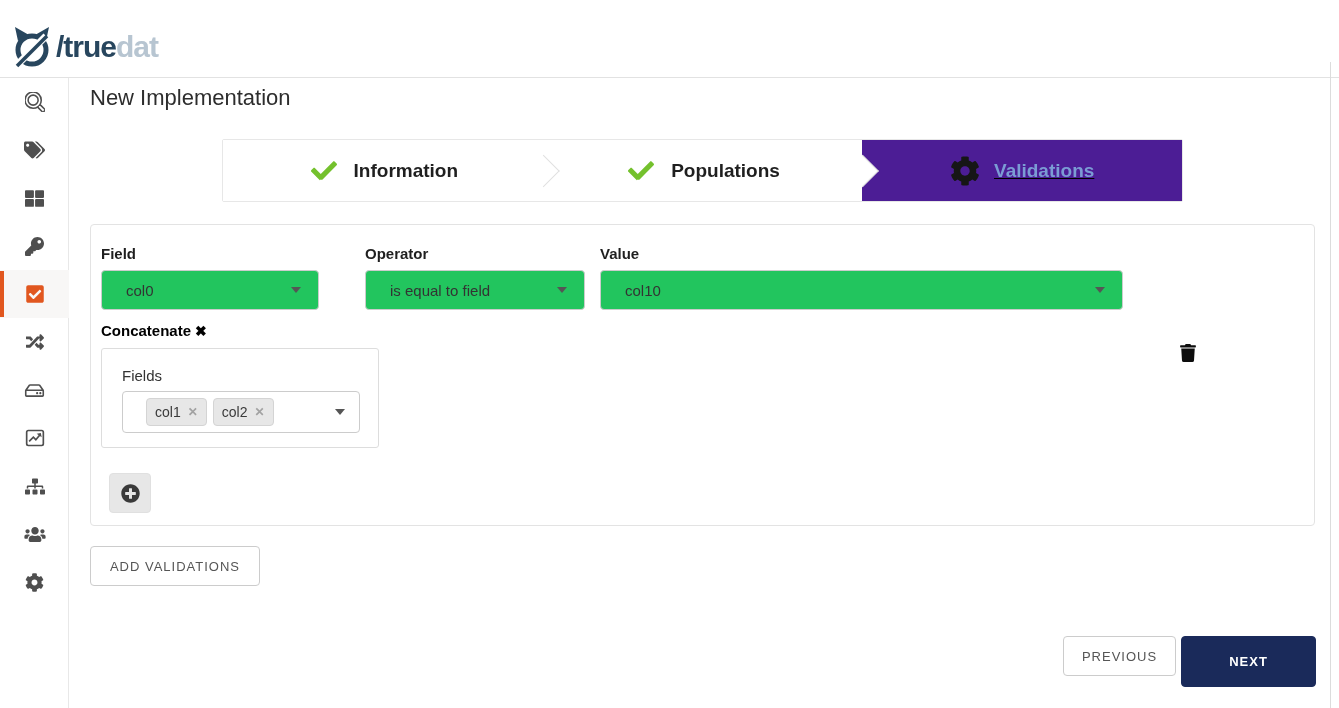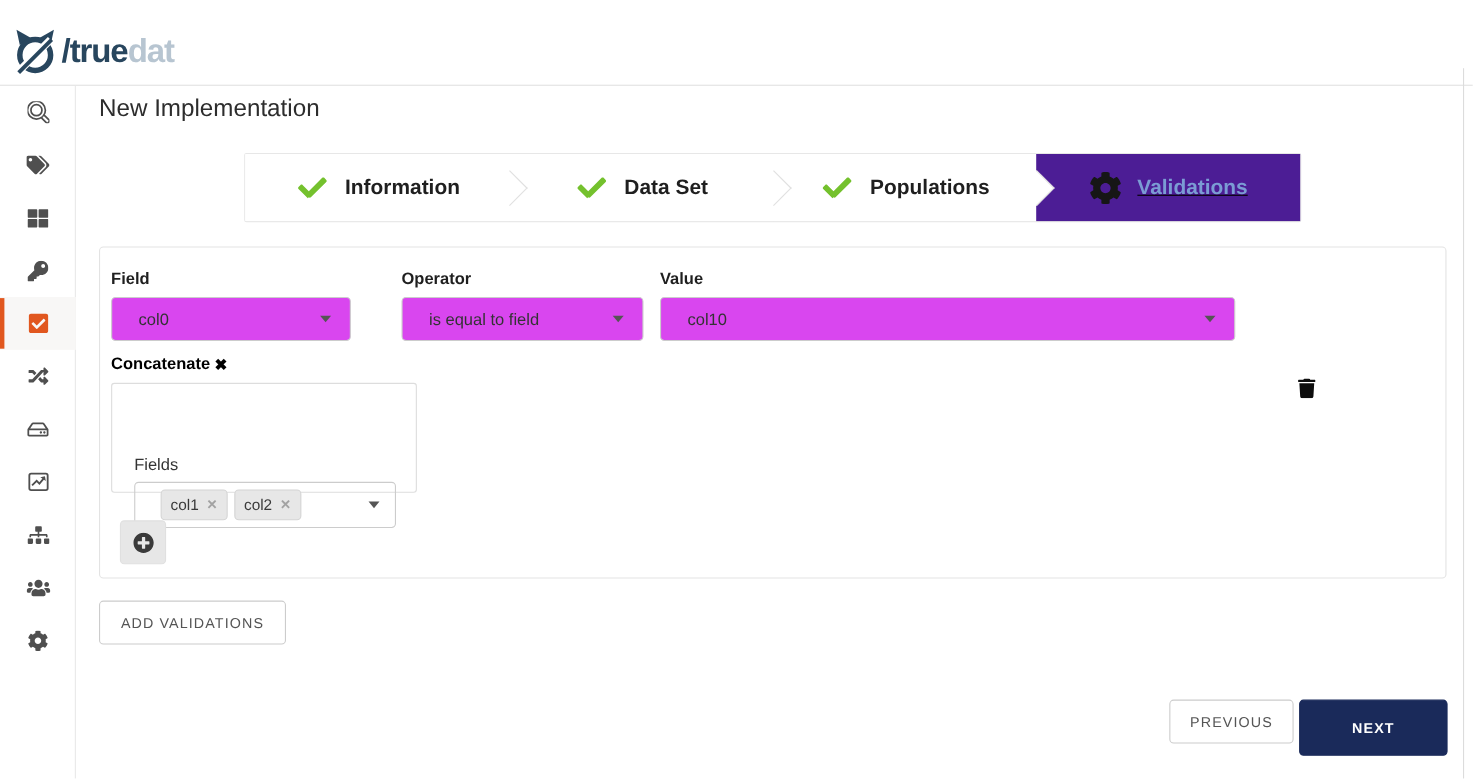--- a/index.html
+++ b/index.html
@@ -37,30 +37,30 @@
   .step svg { position:relative; z-index:3; }
 
   
   .card { position:relative; margin:22px 0 0 21px; width:1225px; height:302px; border:1px solid #e3e3e3; border-radius:4px; background:#fff; }
   .form-row { display:flex; padding:20px 0 0 10px; }
   .fgroup { display:flex; flex-direction:column; }
   .fgroup-field { width:218px; }
   .fgroup-operator { width:220px; margin-left:46px; }
   .fgroup-value { width:523px; margin-left:15px; }
   .flabel { font-size:15px; font-weight:700; color:#1f1f1f; margin-bottom:8px; }
-  .select { position:relative; height:40px; border:1px solid #ccc; border-radius:4px; background:#d946ef; display:flex; align-items:center; padding-left:24px; cursor:pointer; }
+  .select { position:relative; height:40px; border:1px solid #ccc; border-radius:4px; background:#22c55e; display:flex; align-items:center; padding-left:24px; cursor:pointer; }
   .select-value { font-size:15px; color:#333; }
   .caret { position:absolute; right:17px; top:50%; margin-top:-3px; width:0; height:0; border-left:5px solid transparent; border-right:5px solid transparent; border-top:6px solid #555; }
 
   .concat-row { margin:12px 0 0 10px; display:flex; align-items:center; }
   .concat-label { font-size:15px; font-weight:700; color:#000; }
   .concat-remove { font-size:14px; font-weight:700; color:#000; margin-left:4px; cursor:pointer; }
 
   .concat-box { margin:9px 0 0 10px; width:278px; height:100px; border:1px solid #ddd; border-radius:3px; padding:18px 0 0 20px; }
-  .concat-fields-label { font-size:15px; color:#333; margin-bottom:7px;margin-top:47px; }
+  .concat-fields-label { font-size:15px; color:#333; margin-bottom:7px; }
   .multiselect { position:relative; width:238px; height:42px; border:1px solid #ccc; border-radius:4px; display:flex; align-items:center; padding-left:23px; gap:6px; cursor:pointer; }
   .tag { display:inline-flex; align-items:center; background:#e7e7e7; border:1px solid #d4d4d4; border-radius:4px; padding:5px 8px; font-size:14px; color:#3a3a3a; gap:7px; }
   .tag-x { color:#a2a2a2; font-size:12px; font-weight:700; cursor:pointer; }
   .ms-caret { right:14px; }
 
   .trash-btn { position:absolute; left:1086px; top:117px; width:22px; height:22px; background:none; border:none; cursor:pointer; display:flex; align-items:center; justify-content:center; }
   .plus-btn { position:absolute; left:18px; top:248px; width:42px; height:40px; background:#e7e7e7; border:1px solid #e0e0e0; border-radius:4px; cursor:pointer; display:flex; align-items:center; justify-content:center; }
 
   
   .add-validations { margin:20px 0 0 21px; width:170px; height:40px; background:#fff; border:1px solid #ccc; border-radius:4px; font-size:13px; letter-spacing:1px; color:#555; cursor:pointer; font-family:"Liberation Sans", sans-serif; }
@@ -151,26 +151,20 @@
   <div class="content">
     <h1 class="page-title">New Implementation</h1>
 
     
     <div class="wizard">
       <div class="step done">
         <svg width="32" height="26" viewBox="0 0 512 512">
             <path fill="#74c12d" d="M173.898 439.404l-166.4-166.4c-9.997-9.997-9.997-26.206 0-36.204l36.203-36.204c9.997-9.998 26.207-9.998 36.204 0L192 312.69 432.095 72.596c9.997-9.997 26.207-9.997 36.204 0l36.203 36.204c9.997 9.997 9.997 26.206 0 36.204l-276.4 276.4c-9.998 9.997-26.207 9.997-36.204 0z"></path>
           </svg>
         <span class="step-label">Information</span>
-      </div>
-      <div class="step done">
-        <svg width="32" height="26" viewBox="0 0 512 512">
-            <path fill="#74c12d" d="M173.898 439.404l-166.4-166.4c-9.997-9.997-9.997-26.206 0-36.204l36.203-36.204c9.997-9.998 26.207-9.998 36.204 0L192 312.69 432.095 72.596c9.997-9.997 26.207-9.997 36.204 0l36.203 36.204c9.997 9.997 9.997 26.206 0 36.204l-276.4 276.4c-9.998 9.997-26.207 9.997-36.204 0z"></path>
-          </svg>
-        <span class="step-label">Data Set</span>
       </div>
       <div class="step done">
         <svg width="32" height="26" viewBox="0 0 512 512">
             <path fill="#74c12d" d="M173.898 439.404l-166.4-166.4c-9.997-9.997-9.997-26.206 0-36.204l36.203-36.204c9.997-9.998 26.207-9.998 36.204 0L192 312.69 432.095 72.596c9.997-9.997 26.207-9.997 36.204 0l36.203 36.204c9.997 9.997 9.997 26.206 0 36.204l-276.4 276.4c-9.998 9.997-26.207 9.997-36.204 0z"></path>
           </svg>
         <span class="step-label">Populations</span>
       </div>
       <div class="step active">
         <svg width="30" height="30" viewBox="0 0 512 512">
             <path fill="#161616" d="M487.4 315.7l-42.6-24.6c4.3-23.2 4.3-47 0-70.2l42.6-24.6c4.9-2.8 7.1-8.6 5.5-14-11.1-35.6-30-67.8-54.7-94.6-3.8-4.1-10-5.1-14.8-2.3L380.8 110c-17.9-15.4-38.5-27.3-60.8-35.1V25.8c0-5.6-3.9-10.5-9.4-11.7-36.7-8.2-74.3-7.8-109.2 0-5.5 1.2-9.4 6.1-9.4 11.7V75c-22.2 7.9-42.8 19.8-60.8 35.1L88.7 85.5c-4.9-2.8-11-1.9-14.8 2.3-24.7 26.7-43.6 58.9-54.7 94.6-1.7 5.4.6 11.2 5.5 14L67.3 221c-4.3 23.2-4.3 47 0 70.2l-42.6 24.6c-4.9 2.8-7.1 8.6-5.5 14 11.1 35.6 30 67.8 54.7 94.6 3.8 4.1 10 5.1 14.8 2.3l42.6-24.6c17.9 15.4 38.5 27.3 60.8 35.1v49.2c0 5.6 3.9 10.5 9.4 11.7 36.7 8.2 74.3 7.8 109.2 0 5.5-1.2 9.4-6.1 9.4-11.7v-49.2c22.2-7.9 42.8-19.8 60.8-35.1l42.6 24.6c4.9 2.8 11 1.9 14.8-2.3 24.7-26.7 43.6-58.9 54.7-94.6 1.5-5.5-.7-11.3-5.6-14.1zM256 336c-44.1 0-80-35.9-80-80s35.9-80 80-80 80 35.9 80 80-35.9 80-80 80z"></path>

